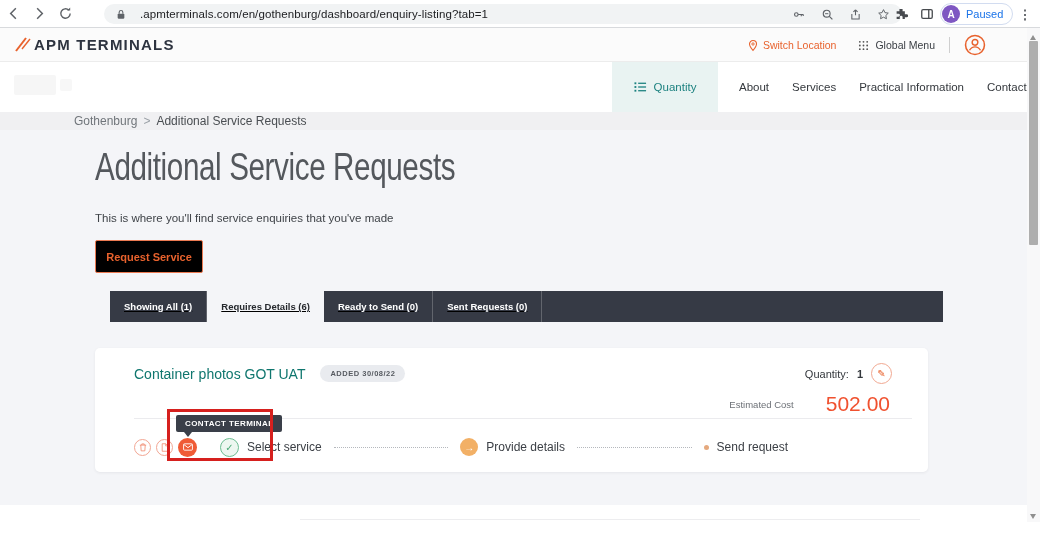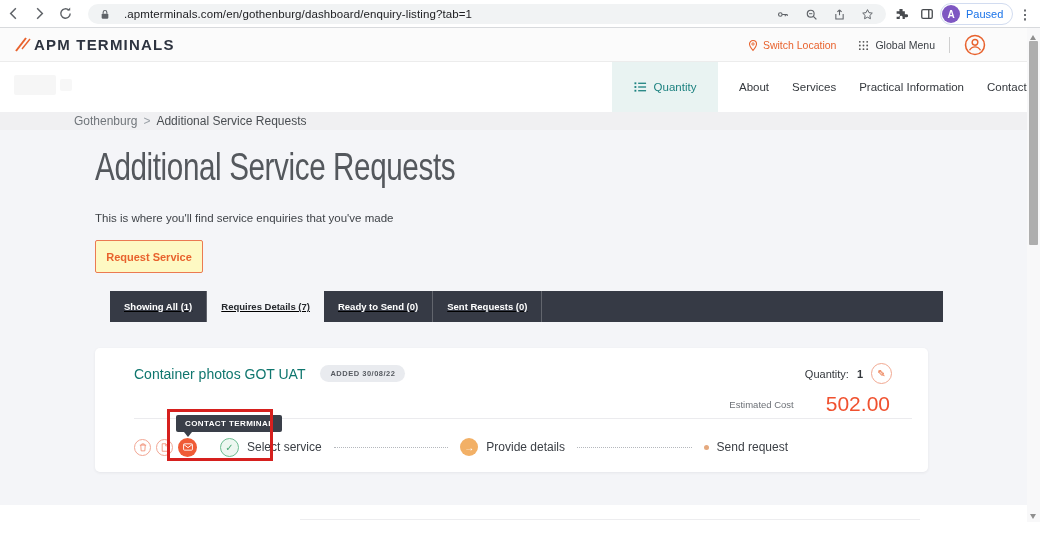--- a/index.html
+++ b/index.html
@@ -7,21 +7,21 @@
   body { font-family:"Liberation Sans", sans-serif; }
   .stage { position:relative; width:1040px; height:557px; background:#fff; overflow:hidden;
            margin:0 auto; font-family:"Liberation Sans", sans-serif; }
 
   
   .chrome { position:absolute; left:0; top:0; width:1040px; height:28px; background:#fff;
             border-bottom:1px solid #d8dadd; display:flex; align-items:center; z-index:20; }
   .chrome-btn { width:26px; height:24px; display:flex; align-items:center; justify-content:center;
                 color:#5f6368; font-size:14px; }
   .chrome-btn svg { display:block; }
-  .omnibox { position:absolute; left:88px; top:4px; width:798px; height:20px; border-radius:10px;
+  .omnibox { position:absolute; left:104px; top:4px; width:798px; height:20px; border-radius:10px;
              background:#f1f3f4; display:flex; align-items:center; padding:0 12px; }
   .omni-lock { color:#5f6368; margin-right:14px; display:flex; }
   .omni-url { font-size:11.5px; color:#202124; white-space:nowrap; letter-spacing:.1px; }
   .omni-spacer { flex:1; }
   .omni-ic { color:#5f6368; margin-left:15px; display:flex; }
   .after-box { position:absolute; top:0; height:28px; display:flex; align-items:center; color:#474a4e; }
   .ext-ic { left:890px; } .panel-ic { left:916px; }
   .profile-chip { position:absolute; left:940px; top:3px; height:22px; border:1px solid #d2dcf0;
                   border-radius:11px; background:#fff; display:flex; align-items:center; padding:1px; }
   .avatar { width:18px; height:18px; border-radius:50%; background:var(--purple,#7e57c2); color:#fff;
@@ -58,21 +58,21 @@
   .crumb { position:absolute; left:0; top:112px; width:1027px; height:18px; background:#f0f0f2;
            display:flex; align-items:center; padding-left:74px; font-size:12px; color:#70757a; }
   .crumb .sep { margin:0 6px; color:#9aa0a6; }
   .crumb .cur { color:#4a4e52; }
 
   
   .section { position:absolute; left:0; top:130px; width:1027px; height:375px; background:#f4f5f8; }
   .page-title { position:absolute; left:95px; top:16px; font-size:38px; font-weight:300; color:#54585d;
                 transform:scaleX(.78); transform-origin:left center; white-space:nowrap; letter-spacing:-.5px; }
   .page-sub { position:absolute; left:95px; top:82px; font-size:11.5px; color:#3f4348; }
-  .req-btn { position:absolute; left:95px; top:110px; width:108px; height:33px; background:#fef9c3;
+  .req-btn { position:absolute; left:95px; top:110px; width:108px; height:33px; background:#000000;
              border:1px solid #eb7a52; border-radius:2px; color:var(--accent,#e8622d); font-weight:bold;
              font-size:11px; display:flex; align-items:center; justify-content:center;
              font-family:"Liberation Sans",sans-serif; }
   .tabs { position:absolute; left:110px; top:161px; width:833px; height:31px; background:var(--tabdark,#363a45);
           display:flex;text-decoration:underline; }
   .tab { display:flex; align-items:center; padding:0 14px; color:#fff; font-size:9.5px; font-weight:bold;
          border-right:1px solid rgba(255,255,255,.22); white-space:nowrap; }
   .tab.active { background:#f4f5f8; color:#26292e; border-right:none; }
   .tab:last-child { border-right:1px solid rgba(255,255,255,.22); }
 
@@ -281,21 +281,21 @@
     <span class="cur">Additional Service Requests</span>
   </div>
 
   <div class="section">
     <h1 class="page-title">Additional Service Requests</h1>
     <p class="page-sub">This is where you'll find service enquiries that you've made</p>
     <button class="req-btn">Request Service</button>
 
     <div class="tabs">
       <div class="tab">Showing All (1)</div>
-      <div class="tab active">Requires Details (7)</div>
+      <div class="tab active">Requires Details (6)</div>
       <div class="tab">Ready to Send (0)</div>
       <div class="tab">Sent Requests (0)</div>
     </div>
 
     <div class="card">
       <div class="card-title-row">
         <span class="card-title">Container photos GOT UAT</span>
         <span class="added-badge">ADDED 30/08/22</span>
       </div>
       <div class="qty-row">

